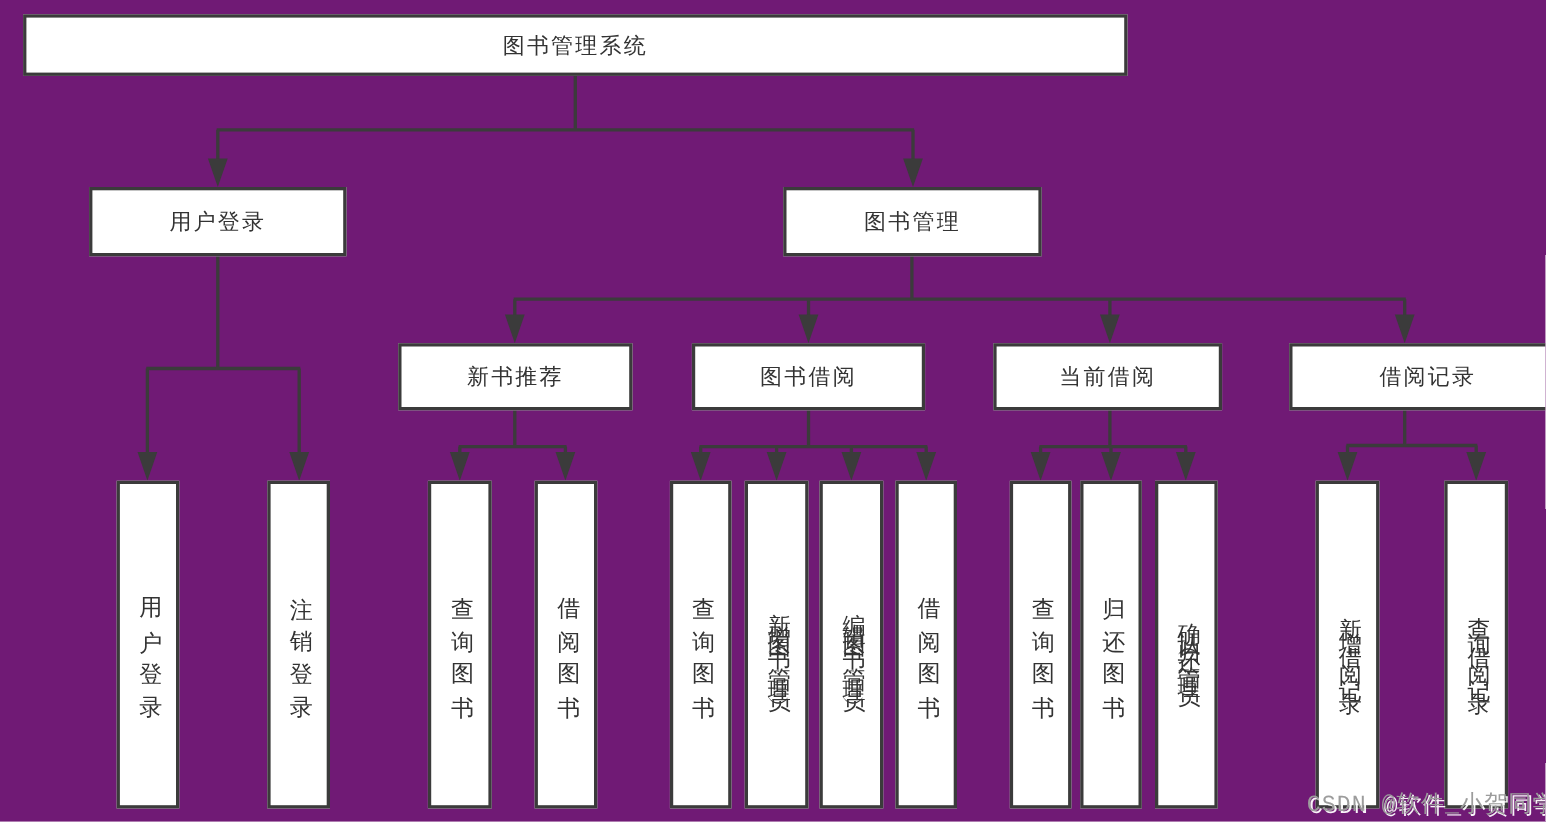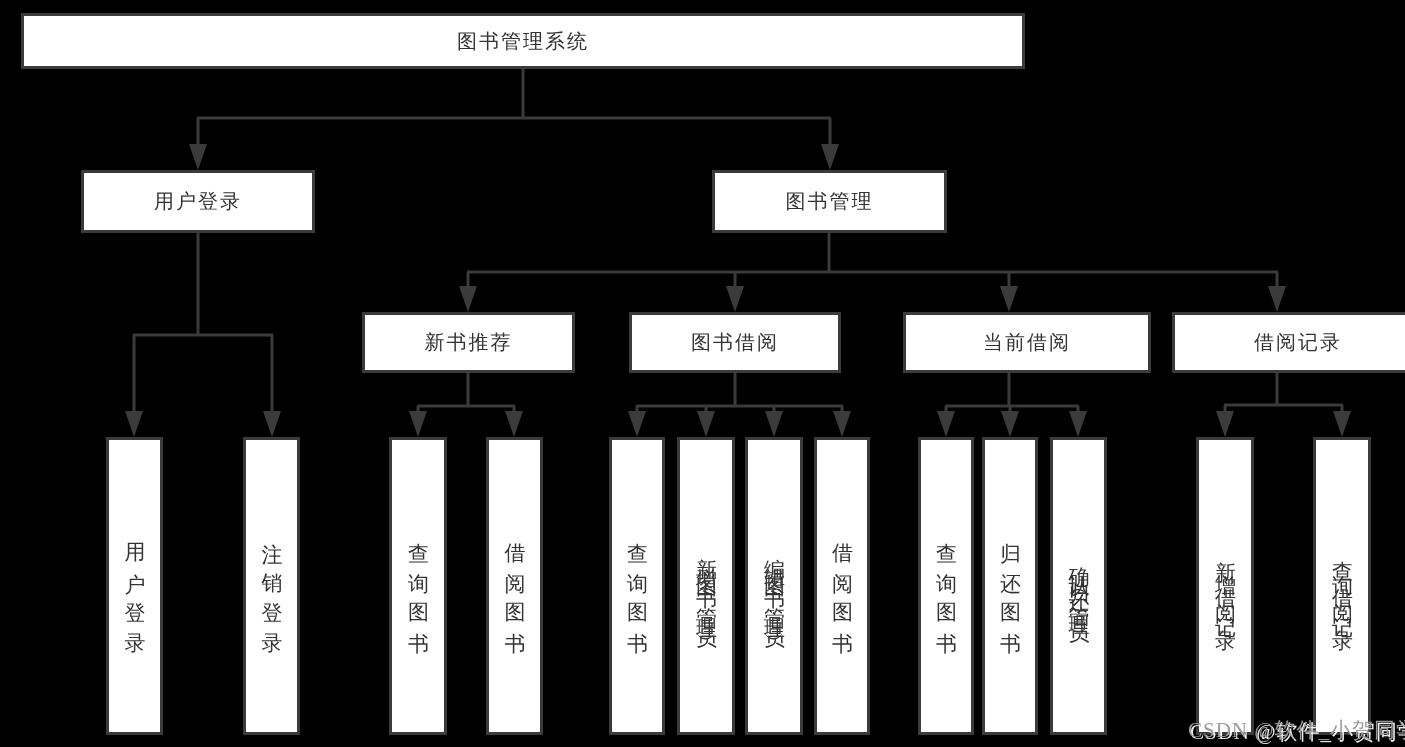--- a/index.html
+++ b/index.html
@@ -1,21 +1,21 @@
 <!DOCTYPE html>
 <html><head>
 <meta charset="utf-8">
 <style>
   html, body { margin: 0; padding: 0; background: #ffffff; }
   .canvas {
     position: relative;
     width: 1405px;
     height: 747px;
-    background: #000000;
-    font-family: Liberation Serif, serif;
+    background: #701a75;
+    font-family: Liberation Mono, monospace;
     overflow: hidden;
   }
   .connectors {
     position: absolute;
     left: 0; top: 0;
     width: 1405px; height: 747px;
   }
   .box {
     position: absolute;
     box-sizing: border-box;
@@ -100,21 +100,21 @@
   <div class="box h" style="left:362px; top:312px; width:213px; height:61px;">
     <span class="label">新书推荐</span>
   </div>
 
   <div class="box h" style="left:712px; top:170px; width:235px; height:63px;">
     <span class="label">图书管理</span>
   </div>
   <div class="box h" style="left:629px; top:312px; width:212px; height:61px;">
     <span class="label">图书借阅</span>
   </div>
-  <div class="box h" style="left:903px; top:312px; width:248px; height:61px;">
+  <div class="box h" style="left:903px; top:312px; width:208px; height:61px;">
     <span class="label">当前借阅</span>
   </div>
   <div class="box h" style="left:1172px; top:312px; width:252px; height:61px;">
     <span class="label">借阅记录</span>
   </div>
 
   <div class="box v" style="left:106px; top:437px; width:57px; height:298px;">
     <span class="label ls30">用户登录</span>
   </div>
   <div class="box v" style="left:243px; top:437px; width:57px; height:298px;">

